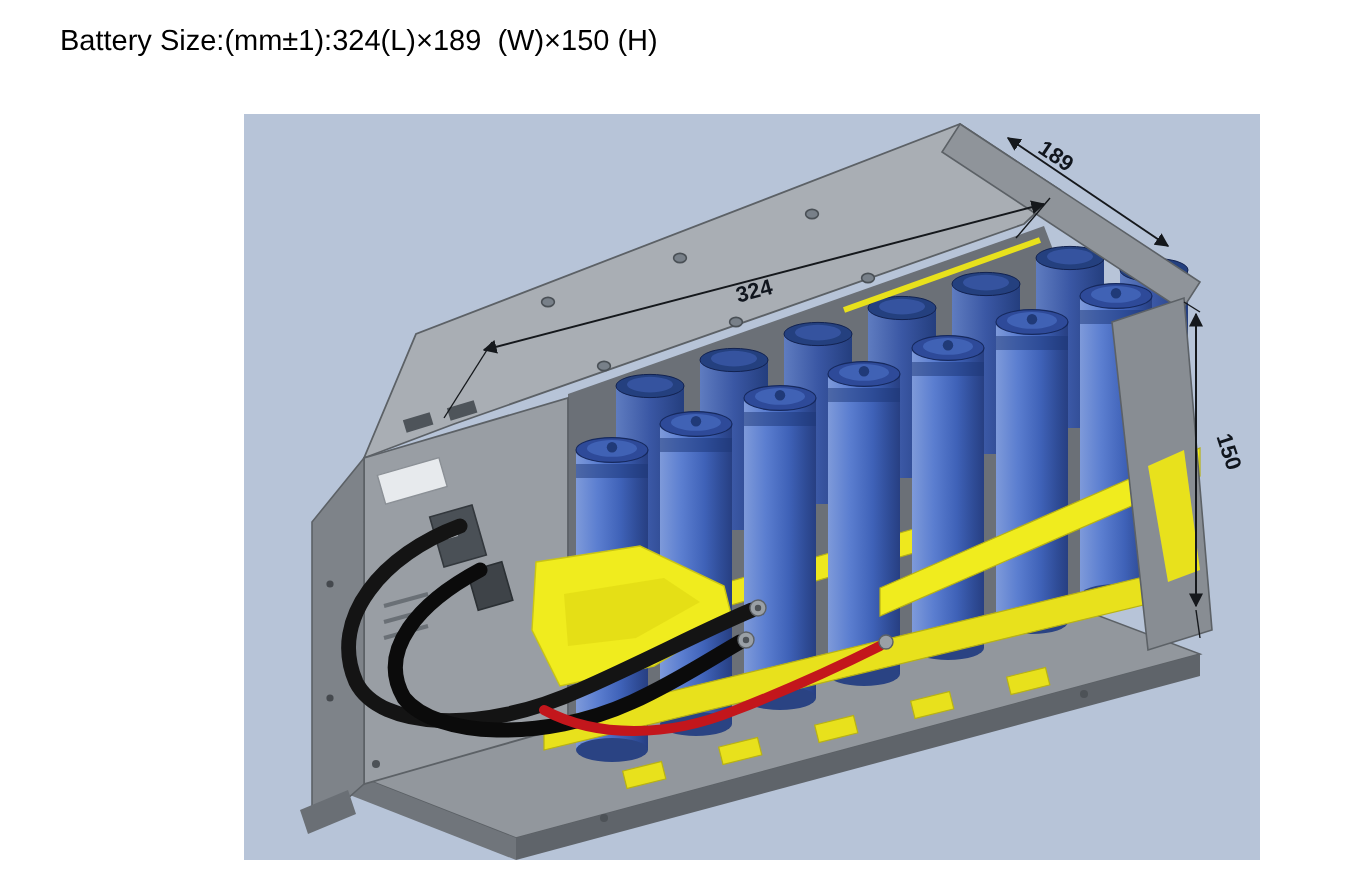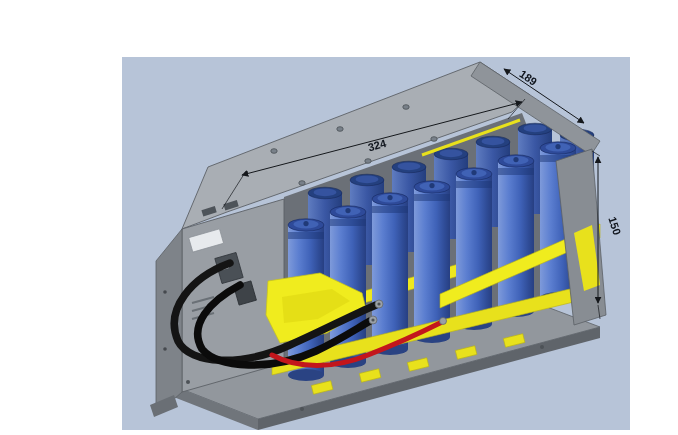--- a/index.html
+++ b/index.html
@@ -9,20 +9,21 @@
   .panel{position:absolute;left:122px;top:57px;width:508px;height:373px;background:#b7c4d8;}
   .panel svg{display:block;}
   .dim-label{font:600 11px "Liberation Sans",sans-serif;fill:#10151d;}
   .thin{stroke:#15181c;stroke-width:1;fill:none;}
   .thinner{stroke:#15181c;stroke-width:0.7;fill:none;}
 </style>
 </head>
 <body>
 
 <div class="screen">
+  <div class="title">Battery Size:(mm±1):324(L)×189  (W)×150 (H)</div>
 
   <div class="panel">
     <svg width="508" height="373" viewBox="0 0 508 373">
       <defs>
         <linearGradient id="cg" x1="0" y1="0" x2="1" y2="0">
           <stop offset="0" stop-color="#7e9ada"></stop>
             <stop offset="0.3" stop-color="#5b7ed0"></stop>
           <stop offset="0.62" stop-color="#3f62b8"></stop>
             <stop offset="0.85" stop-color="#2f4c97"></stop>
           <stop offset="1" stop-color="#273f82"></stop>

